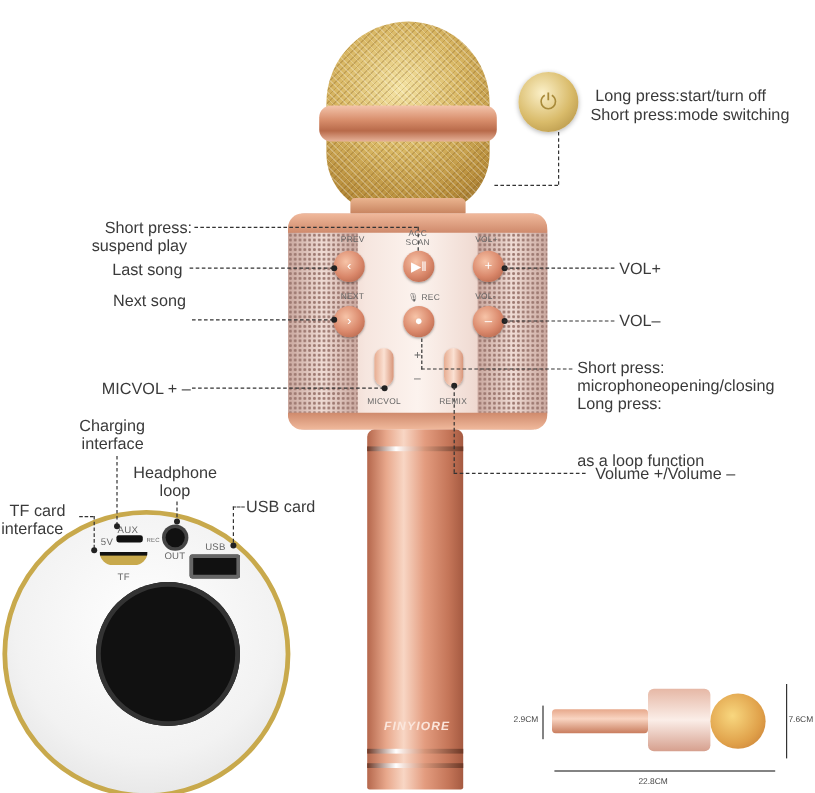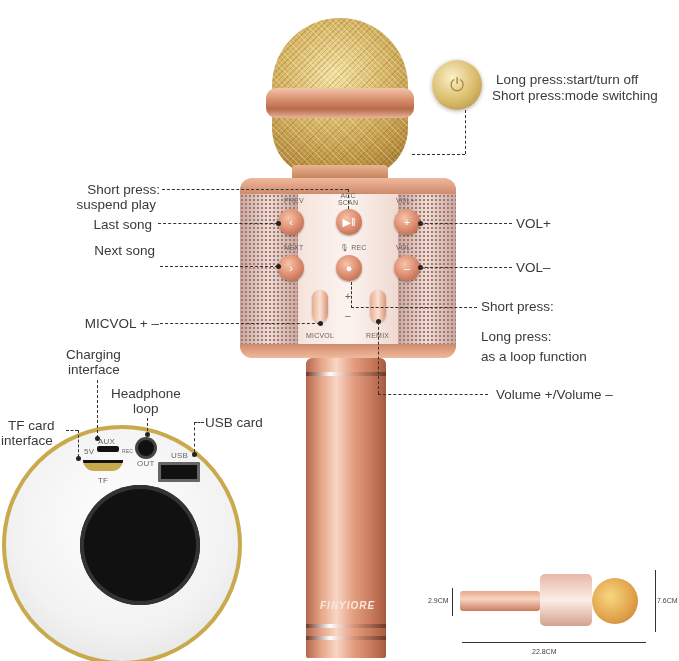--- a/index.html
+++ b/index.html
@@ -133,22 +133,23 @@
   <div class="dash-h" style="left:420px;top:223px;width:92px"></div>
   <div class="lbl" style="left:516px;top:216px">VOL+</div>
 
   <div class="dot" style="left:418px;top:265px"></div>
   <div class="dash-h" style="left:420px;top:267px;width:92px"></div>
   <div class="lbl" style="left:516px;top:260px">VOL–</div>
 
   <div class="dash-v" style="left:351px;top:282px;height:26px"></div>
   <div class="dash-h" style="left:351px;top:307px;width:126px"></div>
   <div class="lbl" style="left:481px;top:299px">Short press:</div>
+  <div class="lbl" style="left:481px;top:314px">microphoneopening/closing</div>
   <div class="lbl" style="left:481px;top:329px">Long press:</div>
-  <div class="lbl" style="left:481px;top:349px">as a loop function</div>
+  <div class="lbl" style="left:481px;top:376px">as a loop function</div>
 
   <div class="dot" style="left:376px;top:319px"></div>
   <div class="dash-v" style="left:378px;top:322px;height:72px"></div>
   <div class="dash-h" style="left:378px;top:394px;width:110px"></div>
   <div class="lbl" style="left:496px;top:387px">Volume +/Volume –</div>
 
   <div class="base"></div>
   <div class="base-hole"></div>
   <div class="port" style="left:97px;top:446px;width:22px;height:6px;border-radius:2px"></div>
   <div class="port" style="left:83px;top:460px;width:40px;height:8px;border-radius:0 0 20px 20px;background:#c8a94c;border-top:3px solid #111"></div>

